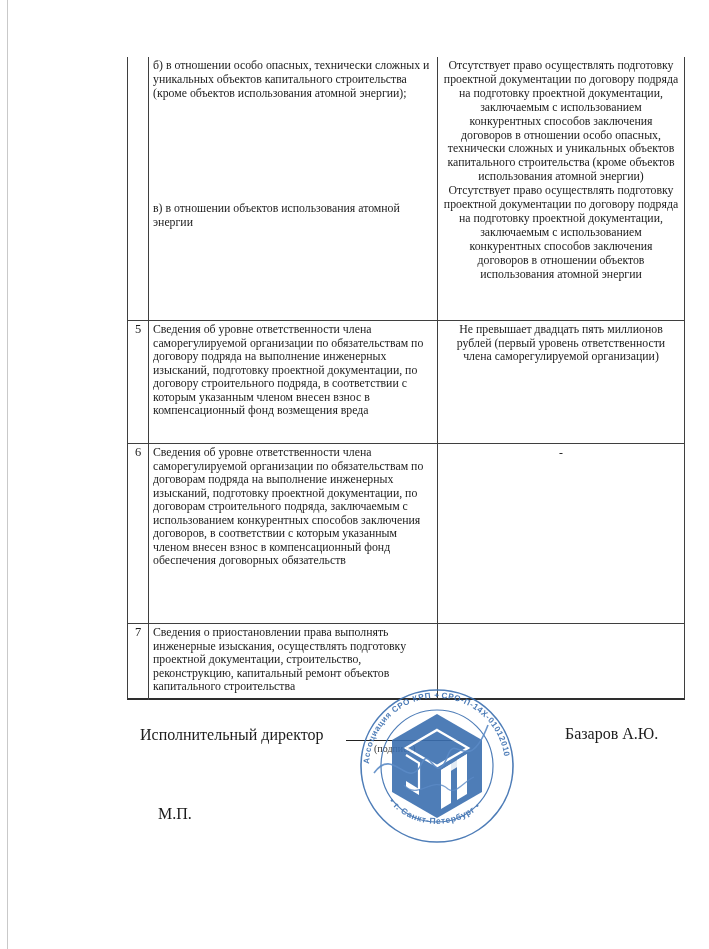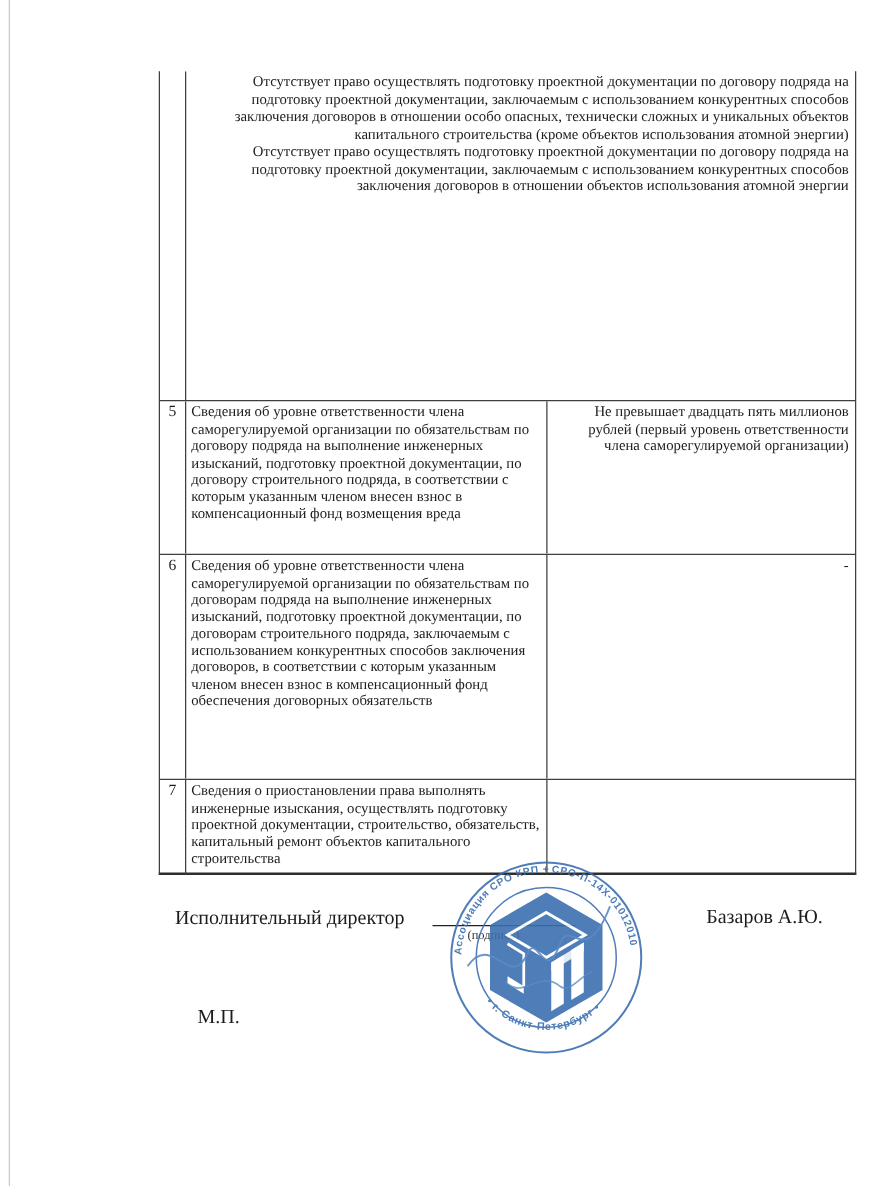--- a/index.html
+++ b/index.html
@@ -14,21 +14,21 @@
            border-left:1px solid #3f3f3f; border-right:1px solid #3f3f3f; border-bottom:2px solid #2e2e2e; }
   .row { display:flex; width:100%; overflow:hidden; }
   .row + .row { border-top:1px solid #3f3f3f; }
   .r4 { height:263px; }
   .r5 { height:123px; }
   .r6 { height:180px; }
   .r7 { height:77px;  }
   .cell { overflow:hidden; font-size:11.8px; line-height:13.9px; }
   .num  { width:21px; flex:none; border-right:1px solid #3f3f3f; text-align:center; padding-top:2px; font-size:12.5px; }
   .left { width:289px; flex:none; border-right:1px solid #3f3f3f; padding:2px 5px 2px 4px; text-align:left; }
-  .right{ flex:1; padding:2px 5px; text-align:right; }
+  .right{ flex:1; padding:2px 5px; text-align:center; }
   .para-v { margin-top:101px; }
   .r5 .cell, .r6 .cell, .r7 .cell { line-height:13.5px; }
 
   
   .footer-text { position:absolute; font-size:16px; white-space:nowrap; }
   .lbl-director { left:140px; top:726px; }
   .lbl-name     { left:565px; top:725px; }
   .lbl-mp       { left:158px; top:758px;margin-top:47px; }
   .sig-line { position:absolute; left:346px; top:740px; width:114px; height:1px; background:#222; }
   .sig-caption { position:absolute; left:374px; top:743px; font-size:10px; color:#333; }
@@ -40,41 +40,45 @@
 </head>
 <body>
 
 <div class="page">
   <div class="scan-edge"></div>
 
   <div class="table">
 
     <div class="row r4">
       <div class="cell num"></div>
+      <div class="cell left">
+        <p class="para">б) в отношении особо опасных, технически сложных и уникальных объектов капитального строительства (кроме объектов использования атомной энергии);</p>
+        <p class="para para-v">в) в отношении объектов использования атомной энергии</p>
+      </div>
       <div class="cell right">
         <p>Отсутствует право осуществлять подготовку проектной документации по договору подряда на подготовку проектной документации, заключаемым с использованием конкурентных способов заключения договоров в отношении особо опасных, технически сложных и уникальных объектов капитального строительства (кроме объектов использования атомной энергии)</p>
         <p>Отсутствует право осуществлять подготовку проектной документации по договору подряда на подготовку проектной документации, заключаемым с использованием конкурентных способов заключения договоров в отношении объектов использования атомной энергии</p>
       </div>
     </div>
 
     <div class="row r5">
       <div class="cell num">5</div>
       <div class="cell left">Сведения об уровне ответственности члена саморегулируемой организации по обязательствам по договору подряда на выполнение инженерных изысканий, подготовку проектной документации, по договору строительного подряда, в соответствии с которым указанным членом внесен взнос в компенсационный фонд возмещения вреда</div>
       <div class="cell right">Не превышает двадцать пять миллионов рублей (первый уровень ответственности члена саморегулируемой организации)</div>
     </div>
 
     <div class="row r6">
       <div class="cell num">6</div>
       <div class="cell left">Сведения об уровне ответственности члена саморегулируемой организации по обязательствам по договорам подряда на выполнение инженерных изысканий, подготовку проектной документации, по договорам строительного подряда, заключаемым с использованием конкурентных способов заключения договоров, в соответствии с которым указанным членом внесен взнос в компенсационный фонд обеспечения договорных обязательств</div>
       <div class="cell right">-</div>
     </div>
 
     <div class="row r7">
       <div class="cell num">7</div>
-      <div class="cell left">Сведения о приостановлении права выполнять инженерные изыскания, осуществлять подготовку проектной документации, строительство, обязательств, капитальный ремонт объектов капитального строительства</div>
+      <div class="cell left">Сведения о приостановлении права выполнять инженерные изыскания, осуществлять подготовку проектной документации, строительство, реконструкцию, капитальный ремонт объектов капитального строительства</div>
       <div class="cell right"></div>
     </div>
 
   </div>
 
   <div class="footer-text lbl-director">Исполнительный директор</div>
   <div class="sig-line"></div>
   <div class="sig-caption">(подпись)</div>
   <div class="footer-text lbl-name">Базаров А.Ю.</div>
   <div class="footer-text lbl-mp">М.П.</div>

